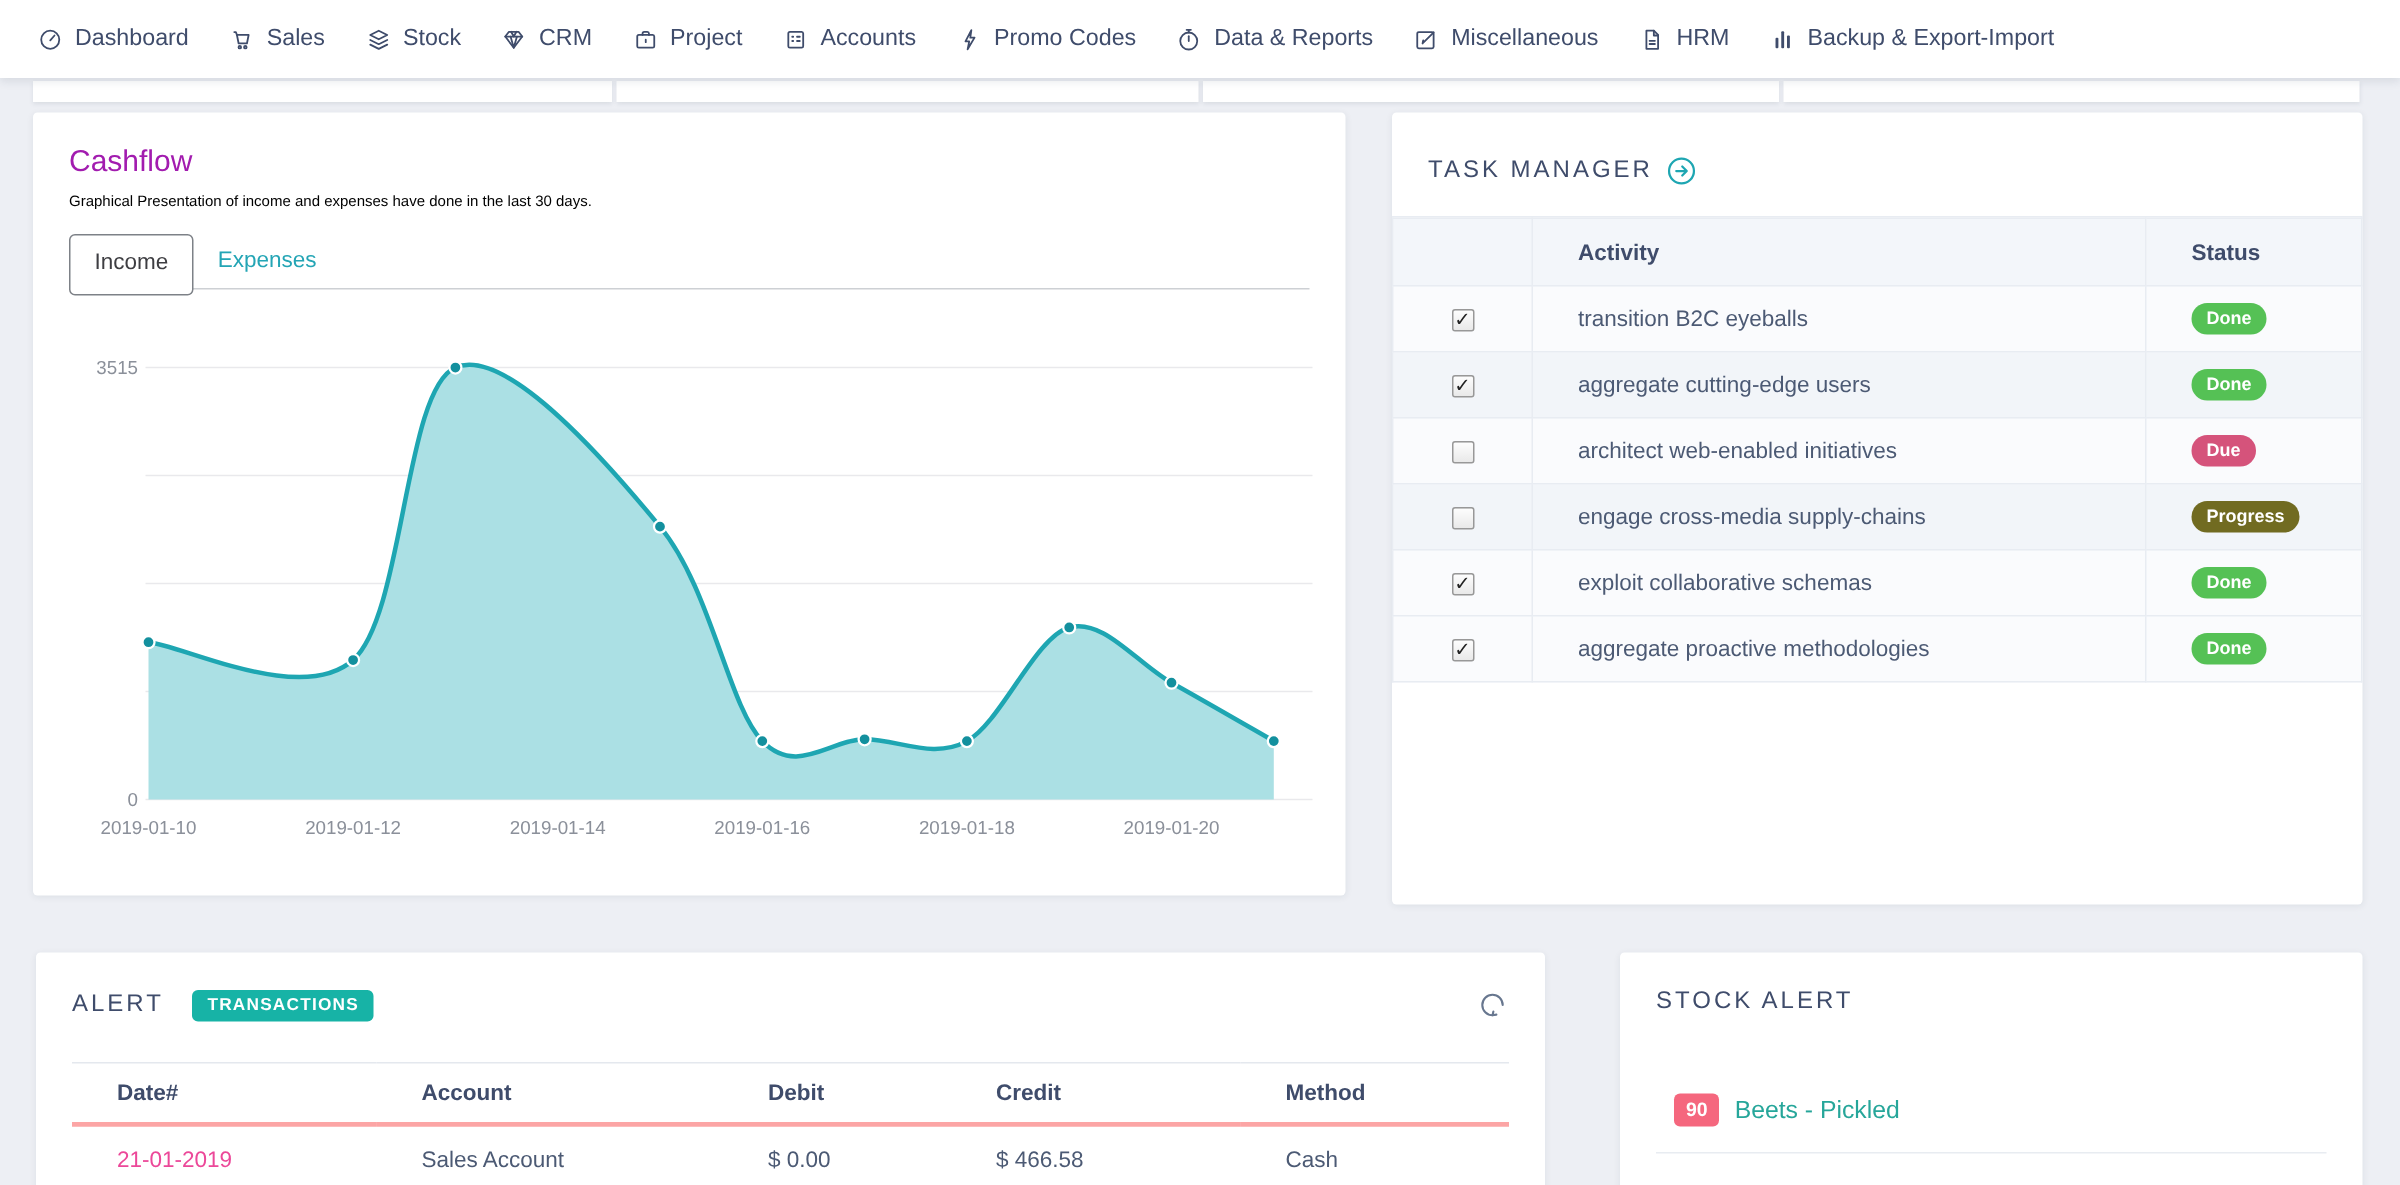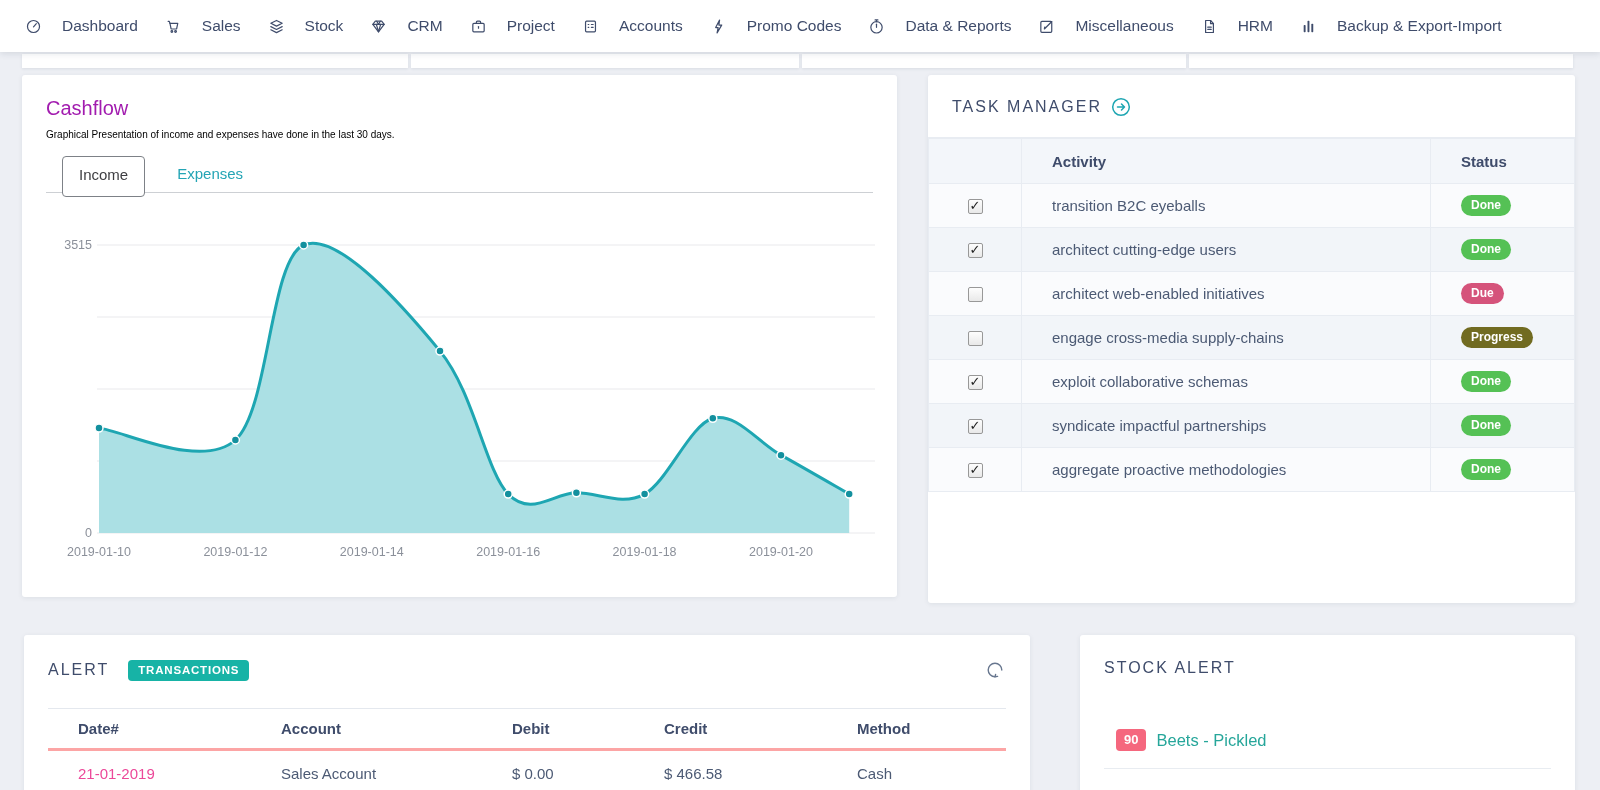--- a/index.html
+++ b/index.html
@@ -7,43 +7,43 @@
   body {
     font-family:"Liberation Sans","DejaVu Sans",sans-serif;
     background:#edeff4; color:#3f4c6b; position:relative;
   }
   
   .navbar {
     position:absolute; left:0; top:0; width:1600px; height:52px;
     background:#fff; box-shadow:0 2px 6px rgba(40,55,80,.12);
     display:flex; align-items:center; padding-left:25px; gap:27px; z-index:10;
   }
-  .nav-item { display:flex; align-items:center; gap:20px; font-size:15.5px; color:#3f4c6b; cursor:pointer; white-space:nowrap; }
+  .nav-item { display:flex; align-items:center; gap:8px; font-size:15.5px; color:#3f4c6b; cursor:pointer; white-space:nowrap; }
   .nav-item svg { width:17px; height:17px; fill:none; stroke:currentColor; stroke-width:1.7; stroke-linecap:round; stroke-linejoin:round; }
   .nav-item svg.filled rect { fill:currentColor; stroke:none; }
   
   .stat-partial { position:absolute; top:54px; height:14px; background:#fff; box-shadow:0 1px 3px rgba(40,55,80,.10); }
   
   .card { position:absolute; background:#fff; border-radius:3px; box-shadow:0 1px 5px rgba(30,45,70,.08); }
   #cashflow-card { left:22px; top:75px; width:875px; height:522px; }
   #task-card     { left:928px; top:75px; width:647px; height:528px; }
   #recent-card   { left:24px; top:635px; width:1006px; height:250px; padding:24px; }
   #stock-card    { left:1080px; top:635px; width:495px; height:230px; padding:24px; }
   
   #cashflow-card .inner { padding:22px 24px 0; }
   .cf-title { font-size:20px; font-weight:normal; color:#a21caf; }
   .cf-sub { font-size:10px; color:#000000; margin-top:9px; }
   .tabs { display:flex; align-items:flex-end; margin:16px 24px 0; border-bottom:1px solid #cdd0d4; }
-  .tab { padding:9px 16px 10px; font-size:15px; color:#24a5b5; cursor:pointer;margin-left:16px; }
+  .tab { padding:9px 16px 10px; font-size:15px; color:#24a5b5; cursor:pointer; }
   .tab.active { background:#fff; border:1px solid #7d8187; border-radius:4px; color:#3e3e42; margin-bottom:-5px; padding-bottom:13px; }
   #cashflow-chart { position:absolute; left:0; top:0; pointer-events:none; }
   
   .sec-head { font-size:16px; letter-spacing:2px; color:#3f4c6b; display:flex; align-items:center; gap:9px; }
   
-  #task-card .head { padding:22px 24px 20px; }
+  #task-card .head { padding:10px 24px 20px;margin-top:19px; }
   #task-card table { width:100%; border-collapse:collapse; font-size:15px; }
   #task-card th, #task-card td { border:1px solid #e8ecf2; border-right:1px solid #e8ecf2; }
   #task-card th { background:#f3f6fa; height:45px; text-align:left; padding-left:30px; font-size:15px; color:#3f4c6b; }
   #task-card td { height:44px; padding-left:30px; color:#4c5a74; }
   #task-card tr.alt td { background:#f2f5f9; }
   #task-card tr.norm td { background:#fafbfd; }
   #task-card td.cb-cell, #task-card th.cb-cell { padding-left:0; text-align:center; }
   .checkbox { display:inline-block; width:15px; height:15px; border:1px solid #989898; border-radius:2px;
               background:linear-gradient(#fdfdfd,#e9e9e9); position:relative; vertical-align:middle; cursor:pointer; }
   .checkbox.checked::after { content:"\2713"; position:absolute; left:1px; top:-2px; font-size:13px; font-weight:bold; color:#222; }
@@ -244,41 +244,36 @@
       </tr>
     </thead>
     <tbody id="task-body">
         <tr class="norm">
           <td class="cb-cell"><span class="checkbox checked"></span></td>
           <td>transition B2C eyeballs</td>
           <td><span class="badge" style="background:#55c155">Done</span></td>
         </tr>
         <tr class="alt">
           <td class="cb-cell"><span class="checkbox checked"></span></td>
-          <td>architect cutting-edge users</td>
+          <td>aggregate cutting-edge users</td>
           <td><span class="badge" style="background:#55c155">Done</span></td>
         </tr>
         <tr class="norm">
           <td class="cb-cell"><span class="checkbox "></span></td>
           <td>architect web-enabled initiatives</td>
           <td><span class="badge" style="background:#d5537b">Due</span></td>
         </tr>
         <tr class="alt">
           <td class="cb-cell"><span class="checkbox "></span></td>
           <td>engage cross-media supply-chains</td>
           <td><span class="badge" style="background:#716b21">Progress</span></td>
         </tr>
         <tr class="norm">
           <td class="cb-cell"><span class="checkbox checked"></span></td>
           <td>exploit collaborative schemas</td>
-          <td><span class="badge" style="background:#55c155">Done</span></td>
-        </tr>
-        <tr class="alt">
-          <td class="cb-cell"><span class="checkbox checked"></span></td>
-          <td>syndicate impactful partnerships</td>
           <td><span class="badge" style="background:#55c155">Done</span></td>
         </tr>
         <tr class="norm">
           <td class="cb-cell"><span class="checkbox checked"></span></td>
           <td>aggregate proactive methodologies</td>
           <td><span class="badge" style="background:#55c155">Done</span></td>
         </tr>
       </tbody>
   </table>
 </div>

